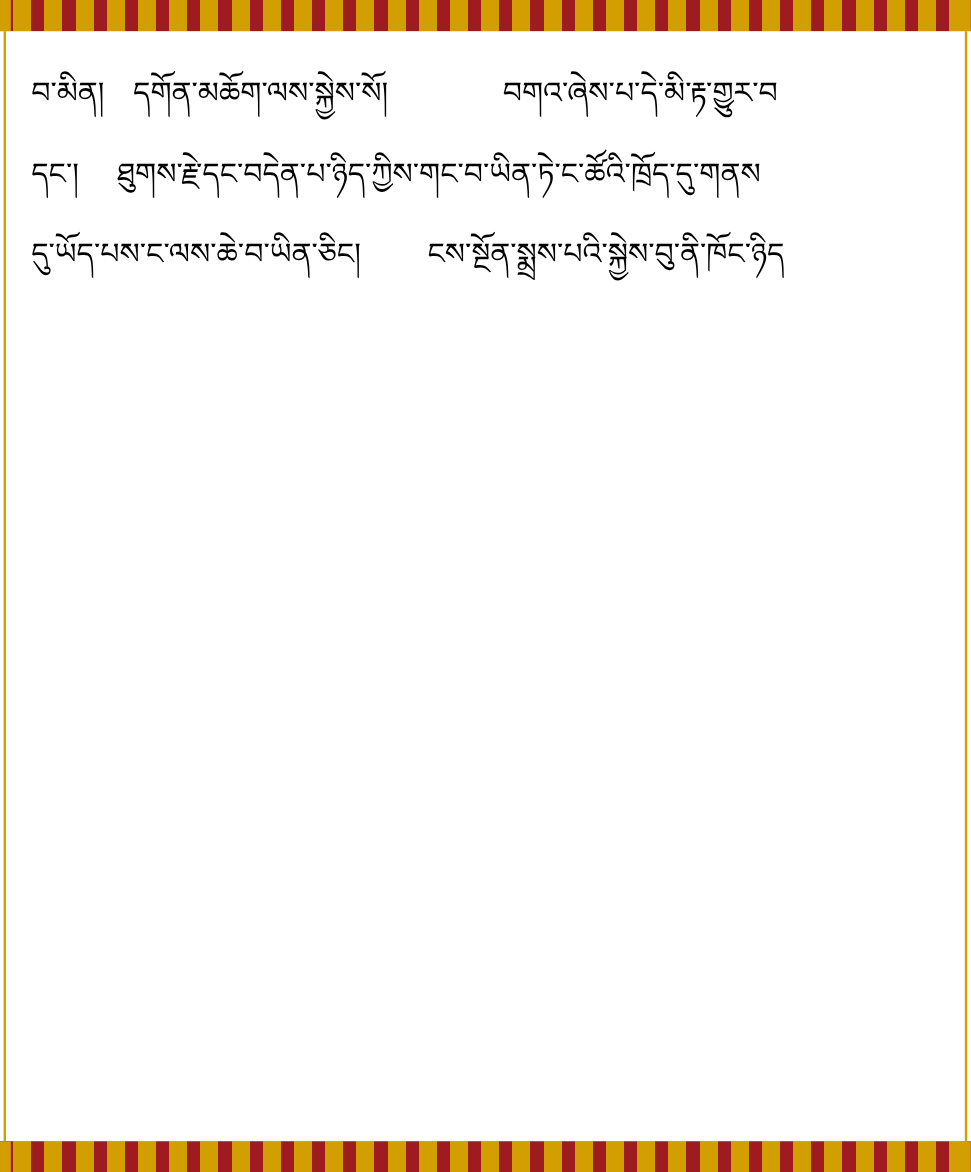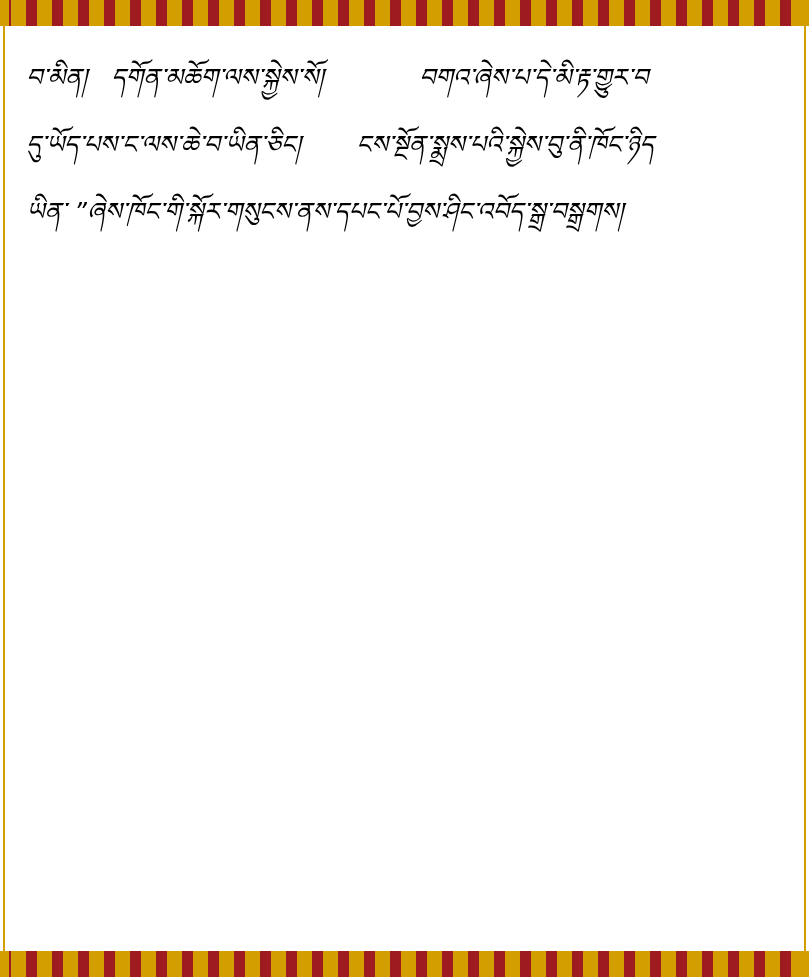--- a/index.html
+++ b/index.html
@@ -69,21 +69,20 @@
   .side-rule.right { right: 3px; }
 
   .content {
     position: absolute;
     top: 26px;
     left: 0;
     right: 0;
     bottom: 26px;
     padding: 18px 26px 10px 26px;
     box-sizing: border-box;
-    font-style: italic;
   }
 
   .tib-line {
     font-family: "DejaVu Sans", sans-serif;
     font-size: 25px;
     line-height: 67px;
     color: #000000;
     white-space: pre;
     letter-spacing: 0px;
     direction: ltr;
@@ -116,24 +115,24 @@
   </div>
 
   <div class="side-rule left"></div>
   <div class="side-rule right"></div>
 
   <div class="content">
     <div class="line-wrap">
       <div class="tib-line">བ་མིན།   དགོན་མཆོག་ལས་སྐྱེས་སོ།            བགའ་ཞེས་པ་དེ་མི་རྟ་གྱུར་བ</div>
     </div>
     <div class="line-wrap">
-      <div class="tib-line">དུ་ཡོད་པས་ང་ལས་ཆེ་བ་ཡིན་ཅིང།       ངས་སྔོན་སྨྲས་པའི་སྐྱེས་བུ་ནི་ཁོང་ཉིད</div>
+      <div class="tib-line">དང་།    ཐུགས་རྗེ་དང་བདེན་པ་ཉིད་ཀྱིས་གང་བ་ཡིན་ཏེ་ང་ཚོའི་ཁྲོད་དུ་གནས</div>
     </div>
     <div class="line-wrap">
-      <div class="tib-line">ཡིན་ ”ཞེས་ཁོང་གི་སྐོར་གསུངས་ནས་དཔང་པོ་བྱས་ཤིང་འབོད་སྒྲ་བསྒྲགས།</div>
+      <div class="tib-line">དུ་ཡོད་པས་ང་ལས་ཆེ་བ་ཡིན་ཅིང།       ངས་སྔོན་སྨྲས་པའི་སྐྱེས་བུ་ནི་ཁོང་ཉིད</div>
     </div>
   </div>
 
   <div class="border-strip bottom">
     <div class="bars"></div>
     <div class="cap-left"></div>
     <div class="cap-right"></div>
   </div>
 
 </div>

